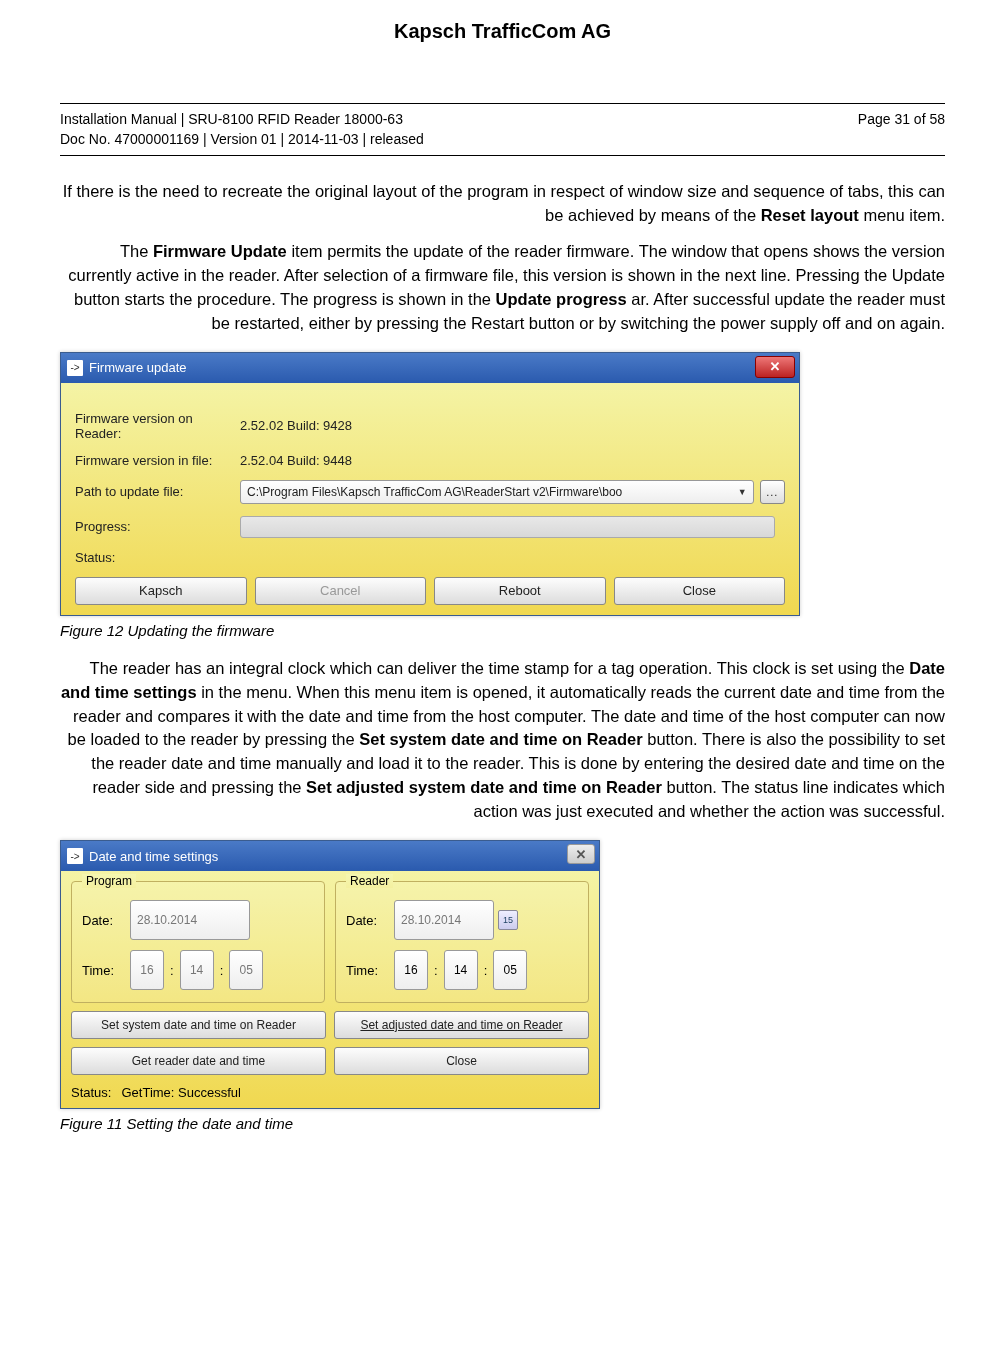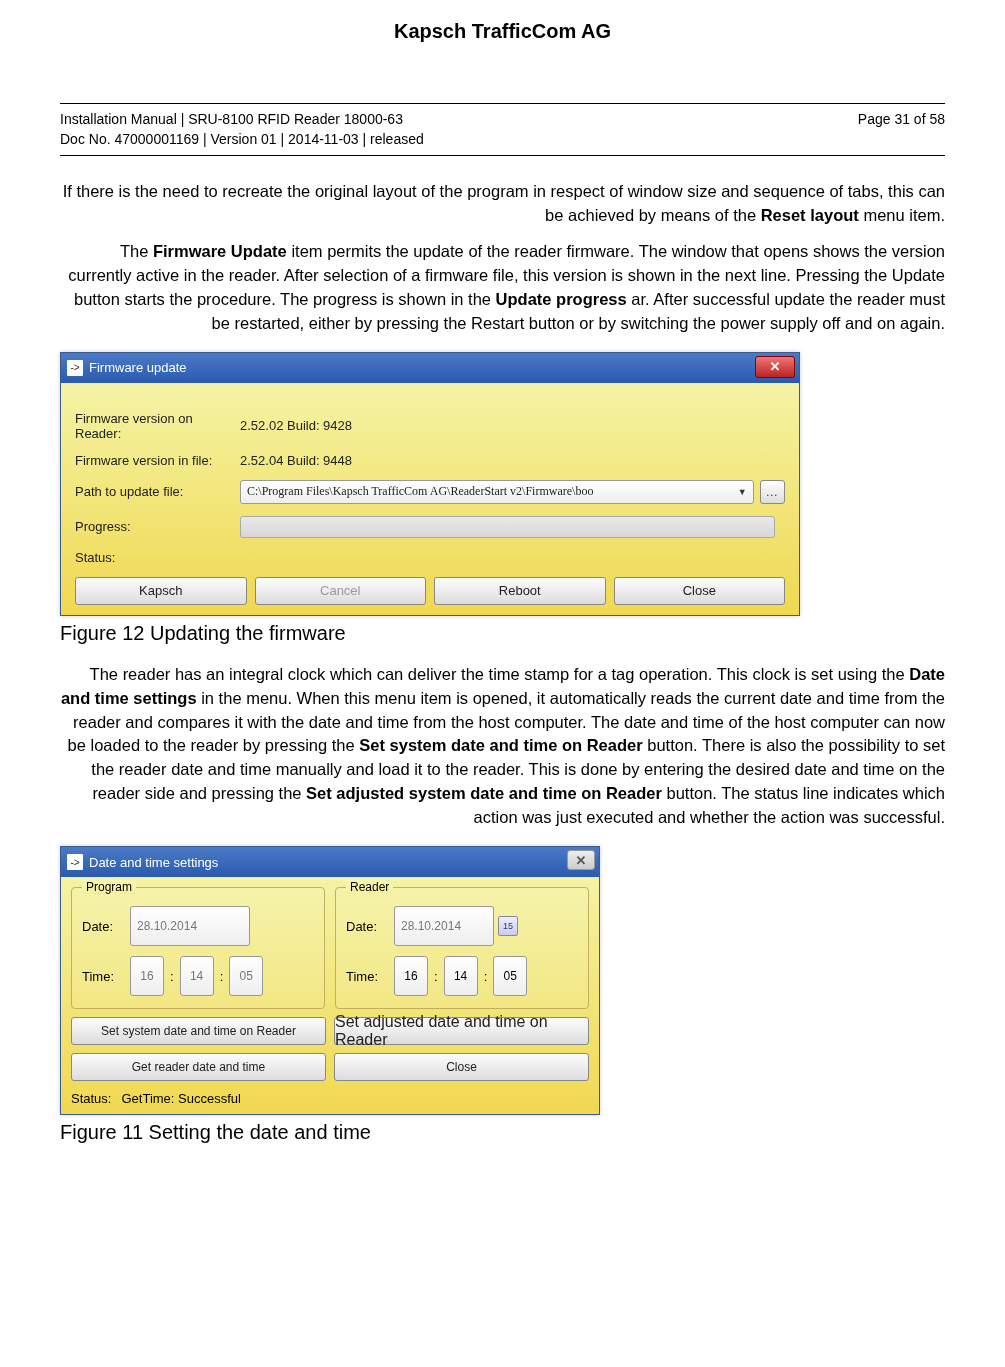--- a/index.html
+++ b/index.html
@@ -28,21 +28,22 @@
     }
     .doc-meta-left { line-height: 1.4; }
     .doc-meta-right { line-height: 1.4; }
     .body-text {
       font-size: 16.5px;
       line-height: 1.45;
       margin-bottom: 12px;
       text-align: right;
     }
     .figure-caption {
-      font-size: 20px;
+      font-style: italic;
+      font-size: 15px;
       margin-top: 6px;
       margin-bottom: 18px;
     }
 
     
     .win-dialog {
       border: 1px solid #3a5c8f;
       margin-top: 4px;
       padding: 0;
       background: linear-gradient(#f5f7b0, #f0d850);
@@ -115,21 +116,20 @@
     .path-combo {
       display: flex;
       align-items: center;
       background: linear-gradient(#fff, #eee);
       border: 1px solid #999;
       border-radius: 3px;
       height: 24px;
       padding: 0 6px;
       width: 568px;
       font-size: 12px;
-      font-family: Liberation Serif, serif;
     }
     .path-combo .dropdown-arrow {
       margin-left: auto;
       font-size: 9px;
       color: #333;
     }
     .browse-btn {
       width: 28px;
       height: 24px;
       margin-left: 6px;
@@ -342,21 +342,21 @@
           <div class="dt-field small">16</div>
           <span class="colon">:</span>
           <div class="dt-field small">14</div>
           <span class="colon">:</span>
           <div class="dt-field small">05</div>
         </div>
       </div>
     </div>
     <div class="dt-button-grid">
       <div class="win-button" style="font-size:12px;">Set system date and time on Reader</div>
-      <div class="win-button" style="font-size:16px;">Set adjusted date and time on Reader</div>
+      <div class="win-button" style="font-size:12px;text-decoration:underline;">Set adjusted date and time on Reader</div>
       <div class="win-button" style="font-size:12px;">Get reader date and time</div>
       <div class="win-button" style="font-size:12px;">Close</div>
     </div>
     <div class="status-line">
       <span>Status:</span>
       <span>GetTime: Successful</span>
     </div>
   </div>
 </div>
 

